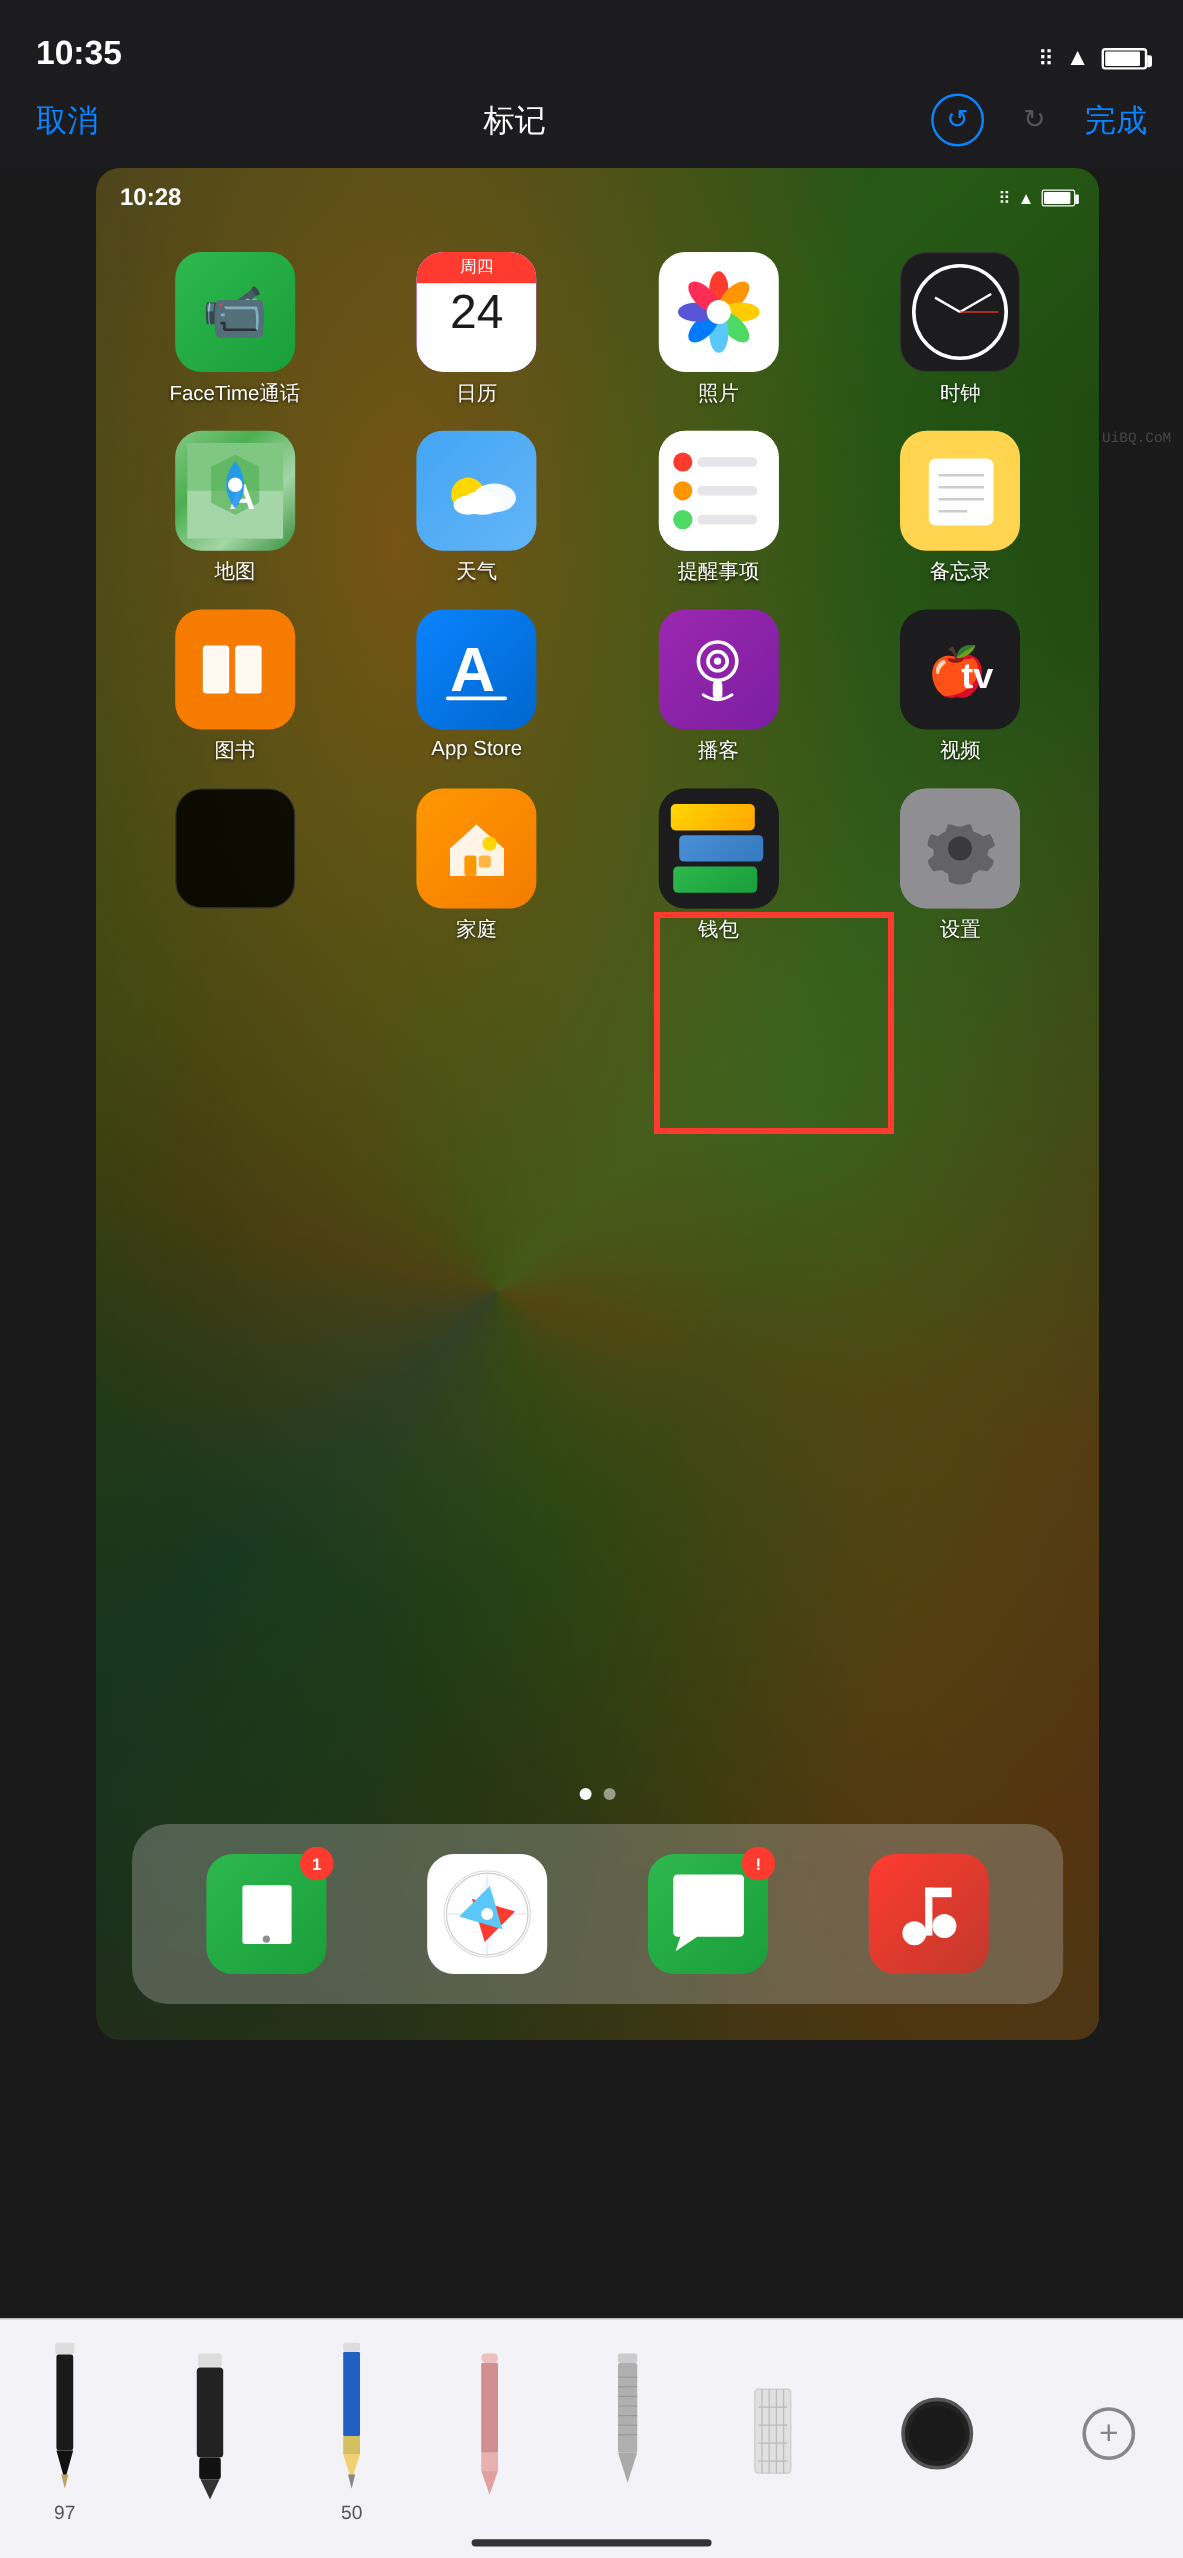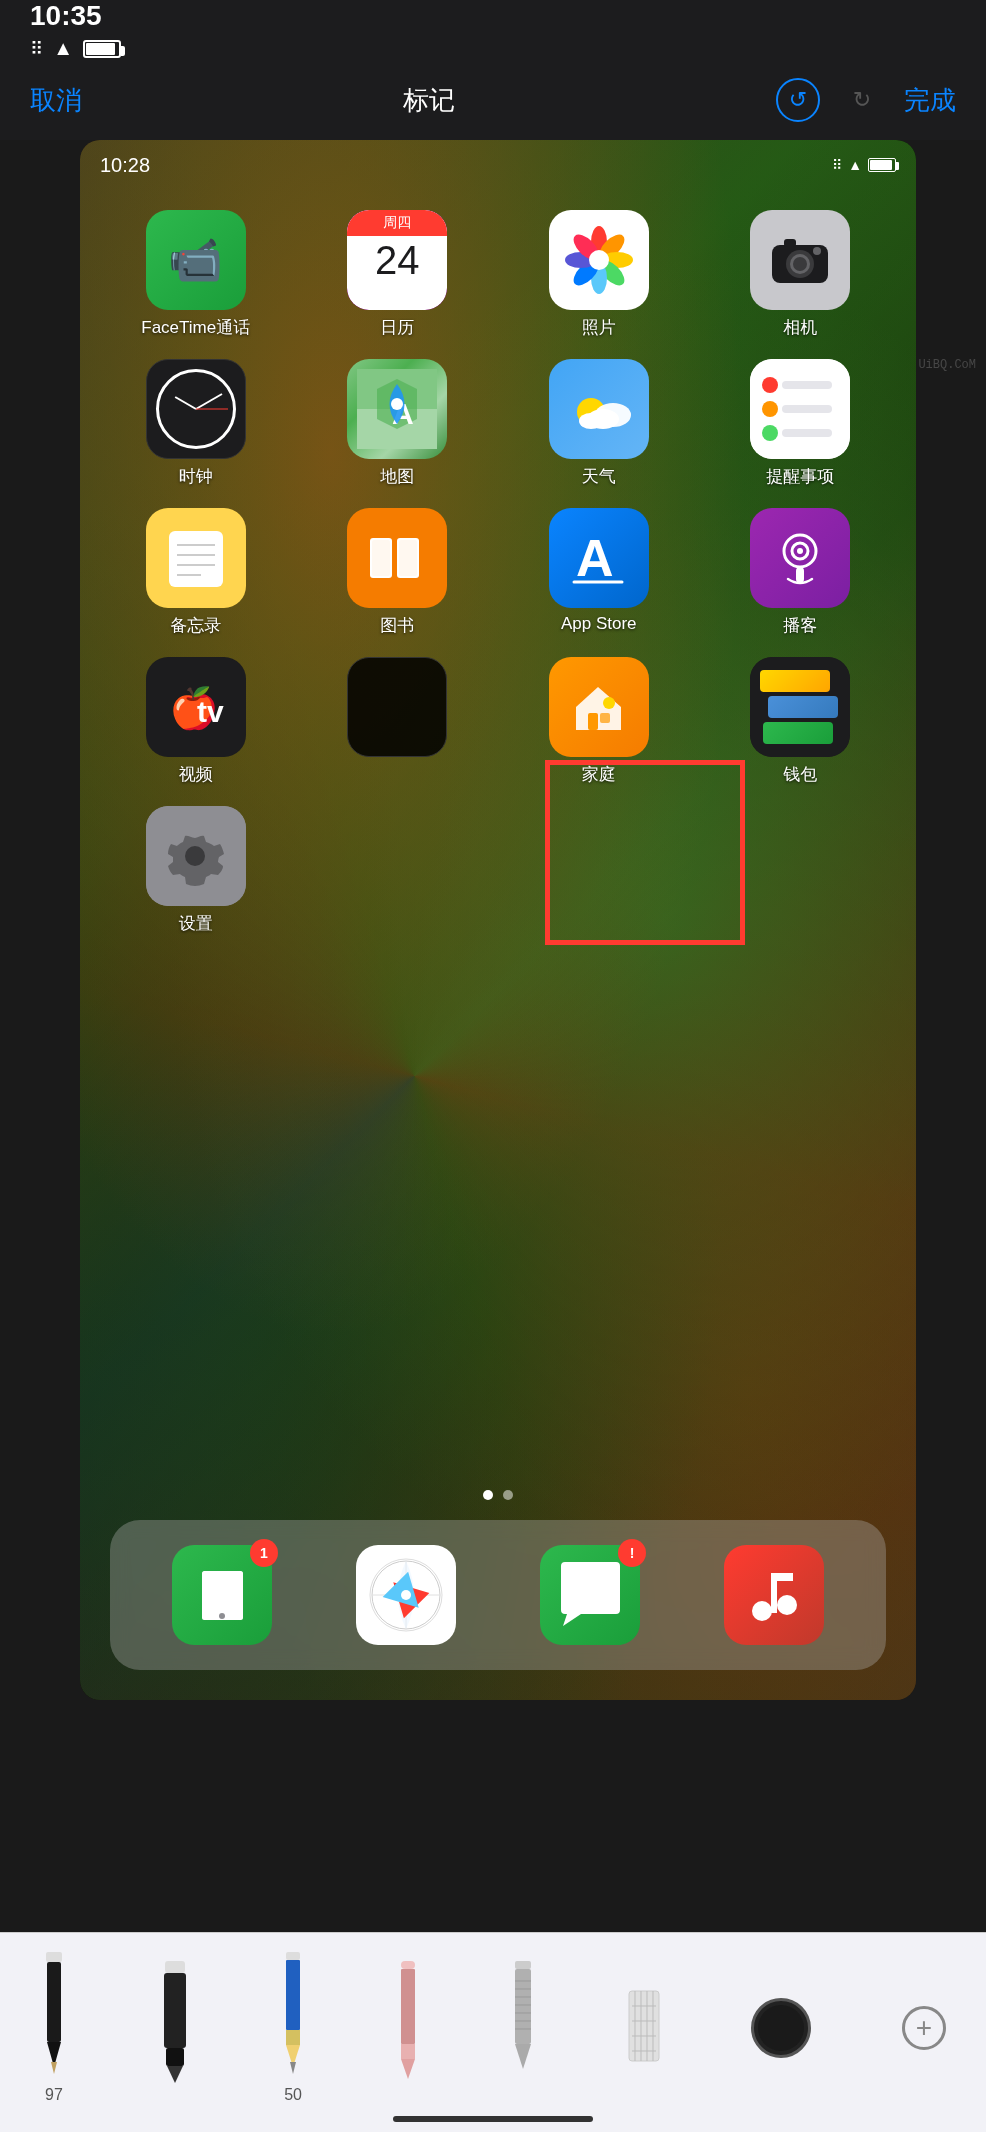--- a/index.html
+++ b/index.html
@@ -12,25 +12,24 @@
       position: relative;
     }
 
     
     .status-bar {
       position: absolute;
       top: 0; left: 0; right: 0;
       height: 60px;
       background: #1c1c1e;
       display: flex;
-      align-items: flex-start;
+      align-items: flex-end;
       justify-content: space-between;
       padding: 0 30px;
       z-index: 100;
-      flex-direction: column;
     }
     .status-time {
       color: white;
       font-size: 28px;
       font-weight: 600;
     }
     .status-icons {
       display: flex;
       align-items: center;
       gap: 10px;
@@ -148,21 +147,21 @@
       height: 50px;
       display: flex;
       align-items: center;
       justify-content: space-between;
       padding: 0 20px;
       z-index: 10;
     }
     .phone-time {
       color: white;
       font-size: 20px;
-      font-weight: 400;
+      font-weight: 700;
     }
     .phone-status-icons {
       display: flex;
       align-items: center;
       gap: 6px;
     }
     .phone-signal { color: white; font-size: 14px; }
     .phone-wifi { color: white; font-size: 14px; }
     .phone-battery {
       width: 28px; height: 14px;
@@ -559,33 +558,20 @@
             <ellipse cx="0" cy="-18" rx="8" ry="16" fill="#007aff" transform="rotate(225)"></ellipse>
             <ellipse cx="0" cy="-18" rx="8" ry="16" fill="#5856d6" transform="rotate(270)"></ellipse>
             <ellipse cx="0" cy="-18" rx="8" ry="16" fill="#ff2d55" transform="rotate(315)"></ellipse>
             <circle cx="0" cy="0" r="10" fill="white"></circle>
           </g>
         </svg>
       </div>
       <span class="app-label">照片</span>
     </div>
 
-    <div class="app-item">
-      <div class="app-icon icon-camera" style="background:#c8c8cc; display:flex; align-items:center; justify-content:center;">
-        <svg width="60" height="55" viewBox="0 0 60 55">
-          <rect x="2" y="12" width="56" height="38" rx="8" fill="#1c1c1e"></rect>
-          <circle cx="30" cy="31" r="14" fill="#3a3a3c"></circle>
-          <circle cx="30" cy="31" r="10" fill="#636366"></circle>
-          <circle cx="30" cy="31" r="7" fill="#3a3a3c"></circle>
-          <rect x="14" y="6" width="12" height="8" rx="3" fill="#1c1c1e"></rect>
-          <circle cx="47" cy="18" r="4" fill="#636366"></circle>
-        </svg>
-      </div>
-      <span class="app-label">相机</span>
-    </div>
 
 
     <div class="app-item">
       <div class="app-icon icon-clock" style="display:flex; align-items:center; justify-content:center;">
         <div class="clock-face">
           <div class="clock-hand-hour"></div>
           <div class="clock-hand-min"></div>
           <div class="clock-hand-sec"></div>
         </div>
       </div>

